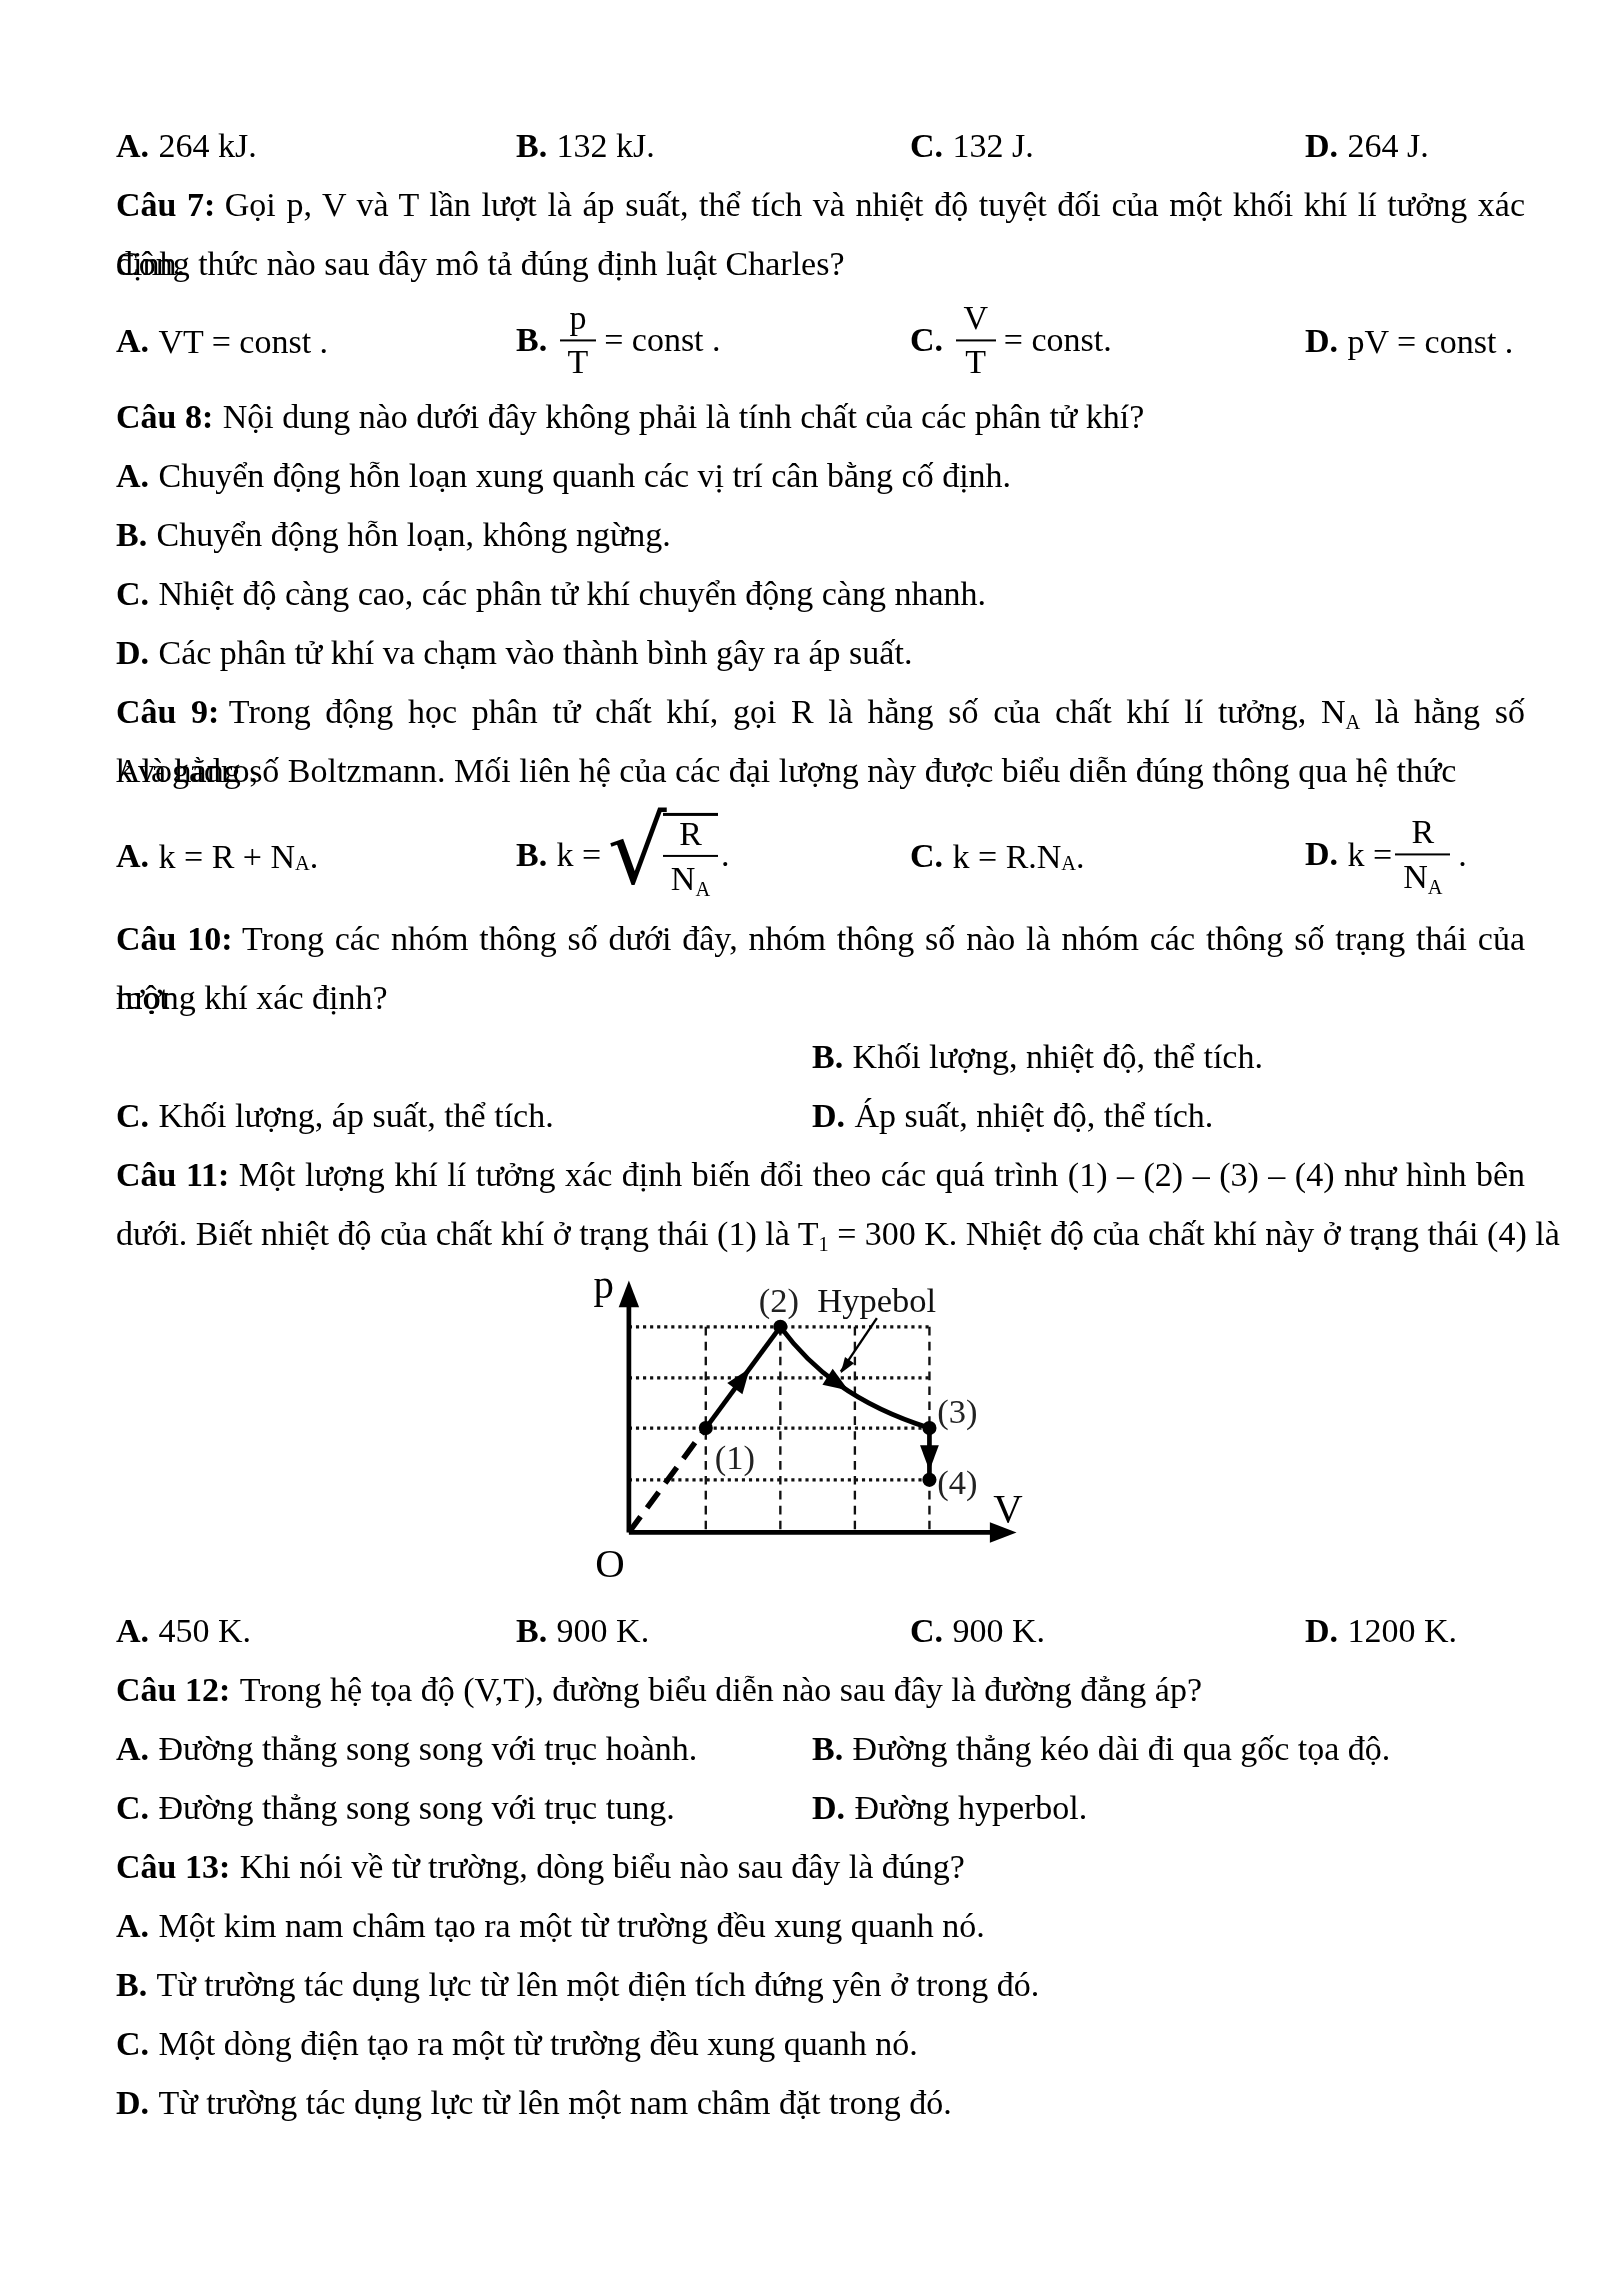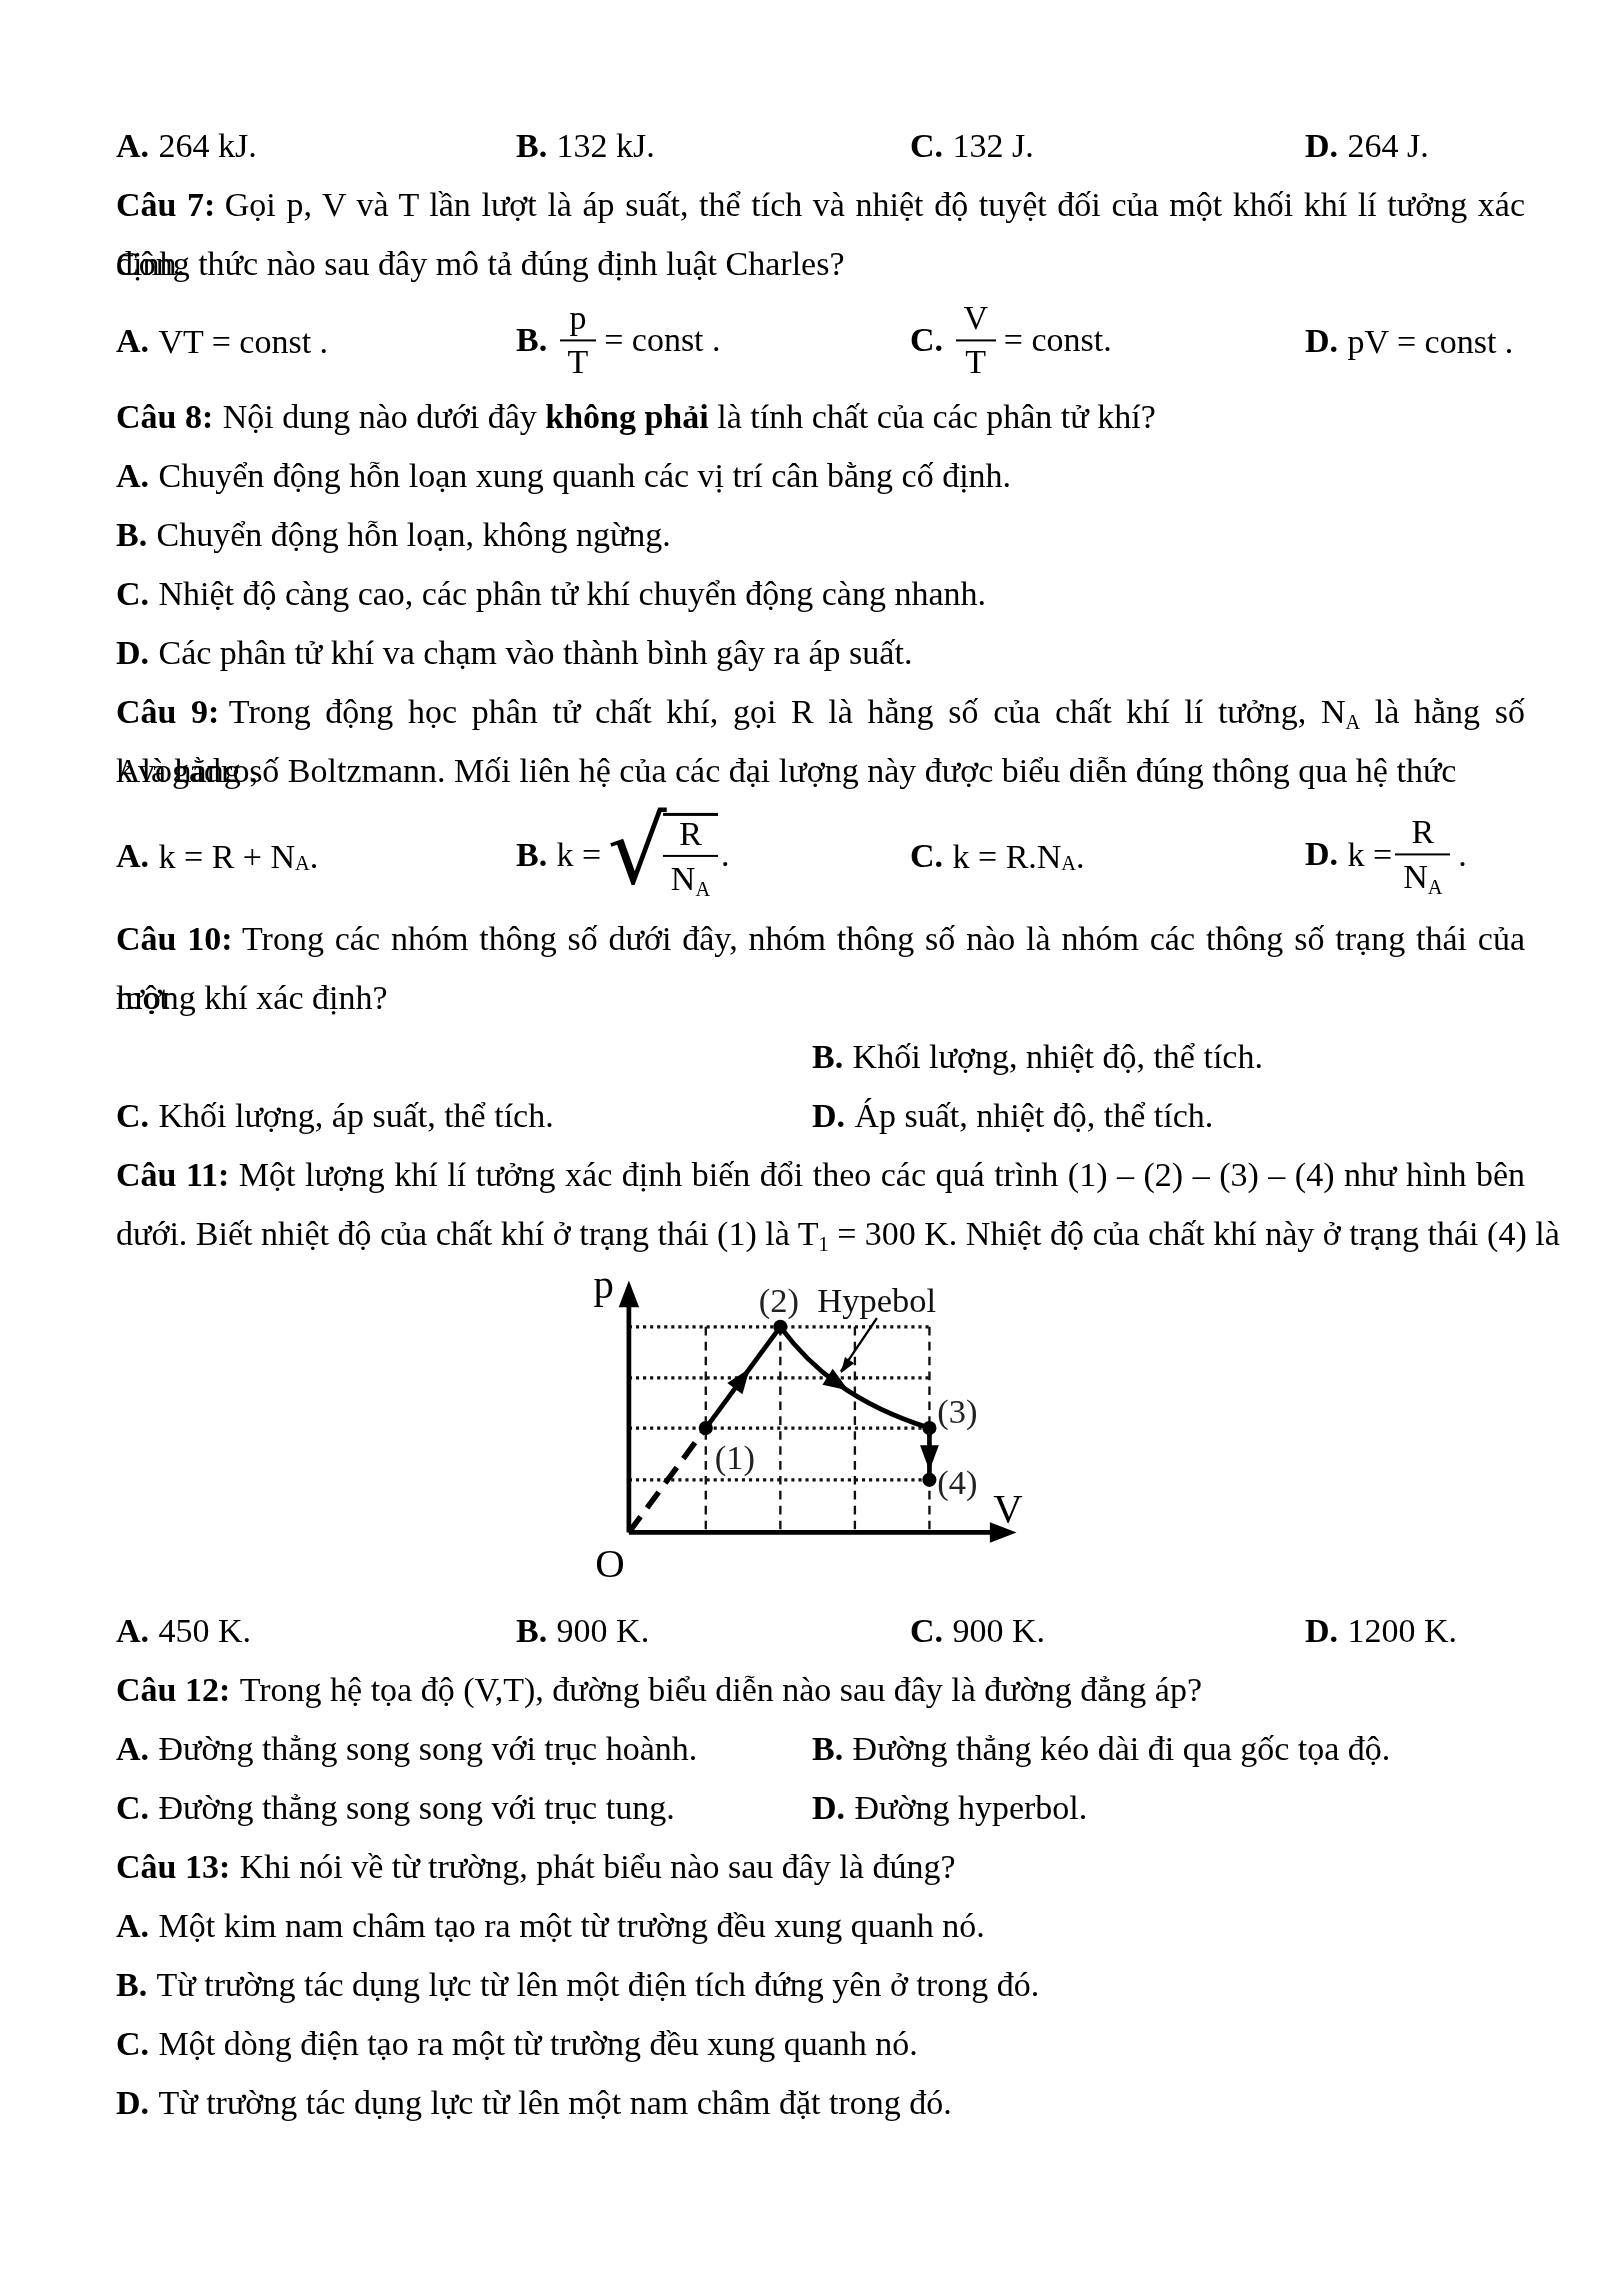--- a/index.html
+++ b/index.html
@@ -5,21 +5,21 @@
   html,body{margin:0;padding:0;background:#ffffff;}
   body{width:1623px;height:2295px;overflow:hidden;color:#000;
        font-family:"Liberation Serif","DejaVu Serif",serif;font-size:34px;}
   .page{box-sizing:border-box;width:1623px;height:2295px;
         padding:108px 98px 0 116px;margin-top:8px;}
   .row{position:relative;height:59px;line-height:59px;}
   .jline{text-align:justify;text-align-last:justify;}
   .nw{white-space:nowrap;}
   b.lab{font-weight:bold;margin-right:9.4px;}
   b.qlab{font-weight:bold;margin-right:9.4px;}
-  b.inlineb{font-weight:bold;}
+  b.inlineb{font-weight:normal;}
   .opts .o{position:absolute;top:0;white-space:nowrap;}
   .frow{position:relative;}
   .frow .o{position:absolute;top:50%;transform:translateY(-50%);white-space:nowrap;}
   .frow b.lab{vertical-align:middle;}
   .frow .ftext,.frow .feq,.frow .fpre,.frow .fdot{vertical-align:middle;}
   .f1{height:94px;}
   .f2{height:109px;}
   .c1{left:0;}
   .c2{left:400px;}
   .c3{left:794px;}
@@ -152,20 +152,20 @@
   <div class="row nw"><b class="qlab">Câu 12:</b><span>Trong hệ tọa độ (V,T), đường biểu diễn nào sau đây là đường đẳng áp?</span></div>
   <div class="row opts">
     <span class="o c1"><b class="lab">A.</b><span>Đường thẳng song song với trục hoành.</span></span>
     <span class="o cb2"><b class="lab">B.</b><span>Đường thẳng kéo dài đi qua gốc tọa độ.</span></span>
   </div>
   <div class="row opts">
     <span class="o c1"><b class="lab">C.</b><span>Đường thẳng song song với trục tung.</span></span>
     <span class="o cb2"><b class="lab">D.</b><span>Đường hyperbol.</span></span>
   </div>
 
-  <div class="row nw"><b class="qlab">Câu 13:</b><span>Khi nói về từ trường, phát biểu nào sau đây là đúng?</span></div>
+  <div class="row nw"><b class="qlab">Câu 13:</b><span>Khi nói về từ trường, dòng biểu nào sau đây là đúng?</span></div>
   <div class="row nw"><b class="lab">A.</b><span>Một kim nam châm tạo ra một từ trường đều xung quanh nó.</span></div>
   <div class="row nw"><b class="lab">B.</b><span>Từ trường tác dụng lực từ lên một điện tích đứng yên ở trong đó.</span></div>
   <div class="row nw"><b class="lab">C.</b><span>Một dòng điện tạo ra một từ trường đều xung quanh nó.</span></div>
   <div class="row nw"><b class="lab">D.</b><span>Từ trường tác dụng lực từ lên một nam châm đặt trong đó.</span></div>
 
 </div>
 
 
 </body></html>

